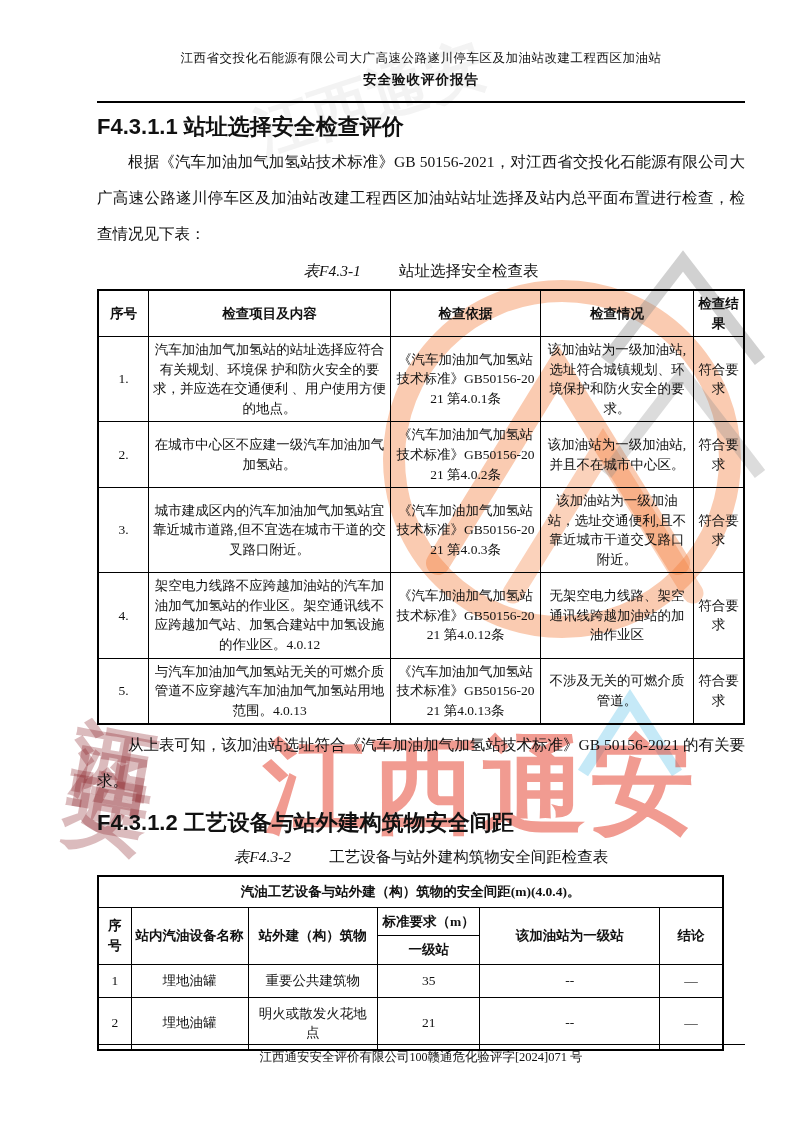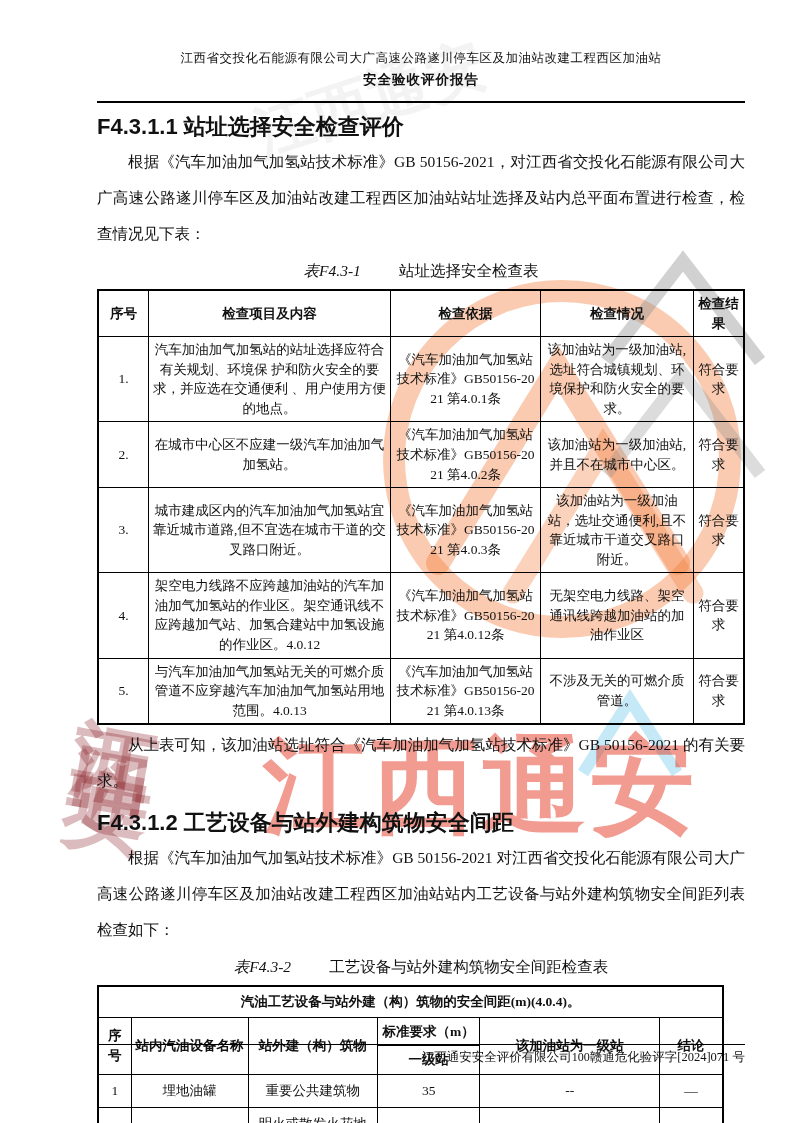--- a/index.html
+++ b/index.html
@@ -69,21 +69,21 @@
   .t2 .hdr td{padding:4px 3px;}
   
   .t1 col.c-no{width:7.8%;} .t1 col.c-item{width:37.5%;}
   .t1 col.c-basis{width:23.2%;} .t1 col.c-sit{width:23.7%;} .t1 col.c-res{width:7.8%;}
   
   .t2 col.c2-no{width:5.3%;} .t2 col.c2-eq{width:18.7%;} .t2 col.c2-bld{width:20.7%;}
   .t2 col.c2-std{width:16.4%;} .t2 col.c2-sta{width:28.7%;} .t2 col.c2-con{width:10.2%;}
   .doc-footer{
     position:absolute;left:97px;top:1044px;width:648px;z-index:1;
     border-top:1.5px solid #000;padding-top:4px;
-    display:flex;justify-content:flex-end;align-items:baseline;
+    display:flex;justify-content:center;align-items:baseline;
     font-size:12.5px;
   }
   .doc-footer .pageno{font-size:12px;font-family:Liberation Serif, serif;}
 </style>
 </head>
 <body>
 
 <div class="page">
 
   <div class="wm">
@@ -170,21 +170,20 @@
         <td>不涉及无关的可燃介质管道。</td>
         <td>符合要求</td>
       </tr>
     </tbody>
       </table>
 
     <p class="para">从上表可知，该加油站选址符合《汽车加油加气加氢站技术标准》GB 50156-2021 的有关要求。</p>
 
     <div class="sec-heading">F4.3.1.2 工艺设备与站外建构筑物安全间距</div>
 
-    <p class="para">根据《汽车加油加气加氢站技术标准》GB 50156-2021 对江西省交投化石能源有限公司大广高速公路遂川停车区及加油站改建工程西区加油站站内工艺设备与站外建构筑物安全间距列表检查如下：</p>
 
     <div class="tbl-caption">
       <span class="cap-label">表F4.3-2</span><span>工艺设备与站外建构筑物安全间距检查表</span>
     </div>
 
     <table class="t2">
       <colgroup>
         <col class="c2-no">
           <col class="c2-eq">
           <col class="c2-bld">

